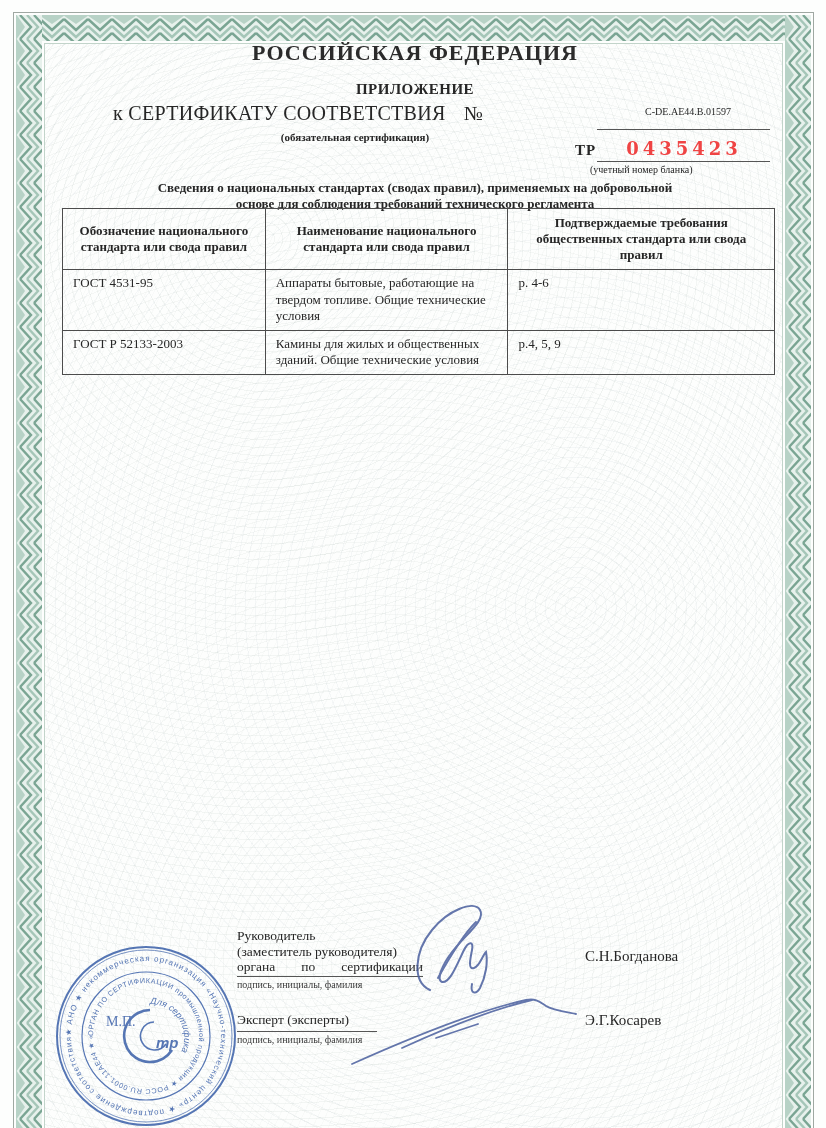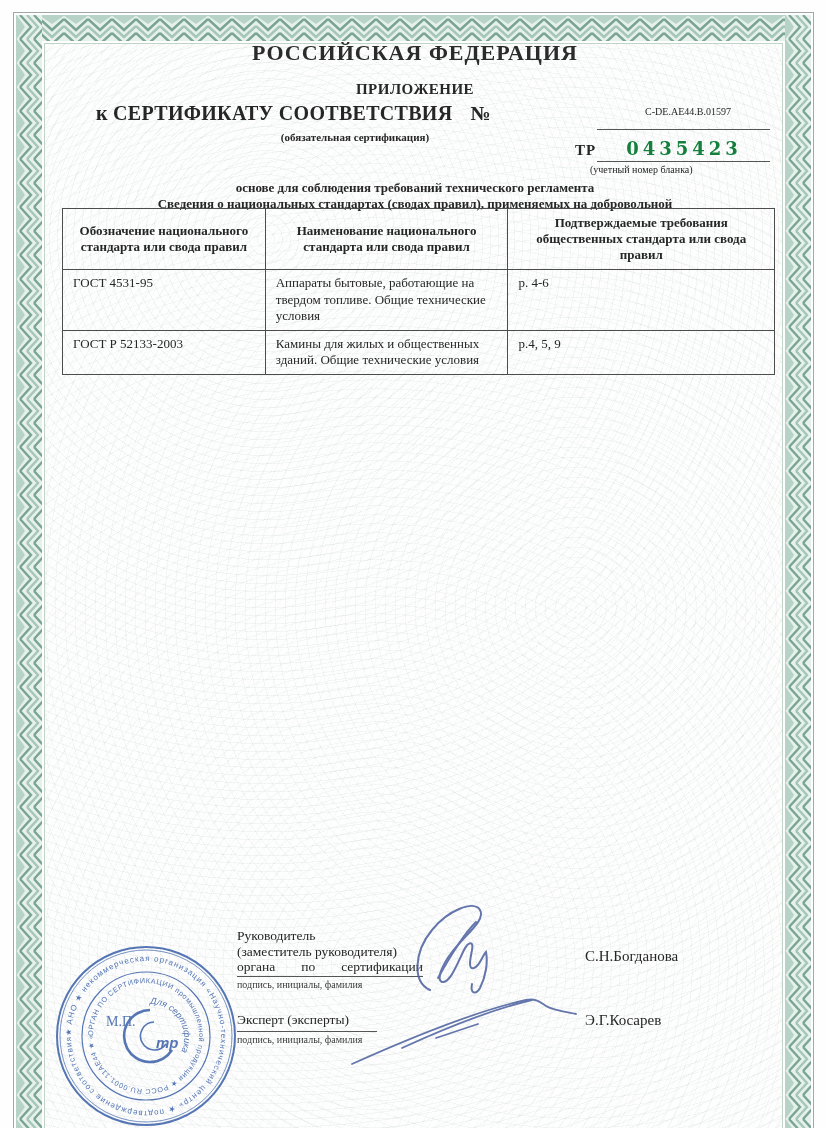--- a/index.html
+++ b/index.html
@@ -25,29 +25,29 @@
       repeating-radial-gradient(circle at 72% 52%, rgba(140,160,175,0.08) 0 1px, transparent 1px 10px),
       repeating-radial-gradient(circle at 45% 85%, rgba(150,165,155,0.08) 0 1px, transparent 1px 9px),
       repeating-linear-gradient(115deg, rgba(160,175,168,0.05) 0 1px, transparent 1px 7px);
   }
 
   
   .country-title { position:absolute; left:60px; width:710px; top:40px; text-align:center;
                    font-size:22px; font-weight:bold; letter-spacing:1px; color:#2b2b2b; }
   .doc-type { position:absolute; left:60px; width:710px; top:81px; text-align:center;
               font-size:15px; font-weight:bold; letter-spacing:0.5px; }
-  .cert-line { position:absolute; left:96px; top:102px; font-size:20px; font-weight:bold; letter-spacing:0.3px; }
+  .cert-line { position:absolute; left:113px; top:102px; font-size:20px; font-weight:normal; letter-spacing:0.3px; }
   .cert-no-sign { margin-left:18px; }
   .cert-number { position:absolute; left:602px; top:106px; width:172px; text-align:center; font-size:10px; }
   .rule-1 { position:absolute; left:597px; top:129px; width:173px; border-bottom:1.2px solid #555; }
   .cert-kind { position:absolute; left:105px; width:500px; top:131px; text-align:center;
                font-size:11px; font-weight:bold; }
   .tr-label { position:absolute; left:575px; top:142px; font-size:15px; font-weight:bold; letter-spacing:1px; }
   .blank-number { position:absolute; left:600px; top:138px; width:168px; text-align:center;
-                  font-size:18px; font-weight:bold; letter-spacing:4px; color:#15803d;
+                  font-size:18px; font-weight:bold; letter-spacing:4px; color:#ef4444;
                   font-family:"DejaVu Serif","Liberation Serif",serif; }
   .rule-2 { position:absolute; left:597px; top:161px; width:173px; border-bottom:1.2px solid #555; }
   .blank-caption { position:absolute; left:590px; top:164px; width:188px; font-size:10px; }
 
   .intro { position:absolute; left:68px; width:694px; top:180px; text-align:center;
            font-size:13px; font-weight:bold; line-height:15.5px; }
 
   
   .std-table { position:absolute; left:62px; top:208px; width:713px; border-collapse:collapse;
                font-size:13px; }
@@ -137,22 +137,22 @@
   <div class="cert-number">С-DE.АЕ44.В.01597</div>
   <div class="rule-1"></div>
   <div class="cert-kind">(обязательная сертификация)</div>
 
   <div class="tr-label">ТР</div>
   <div class="blank-number">0435423</div>
   <div class="rule-2"></div>
   <div class="blank-caption">(учетный номер бланка)</div>
 
   <div class="intro">
+    <div>Сведения о национальных стандартах (сводах правил), применяемых на добровольной</div>
     <div>основе для соблюдения требований технического регламента</div>
-    <div>Сведения о национальных стандартах (сводах правил), применяемых на добровольной</div>
   </div>
 
   <table class="std-table">
     <thead>
       <tr>
         <th class="col-std">Обозначение национального стандарта или свода правил</th>
         <th class="col-name">Наименование национального стандарта или свода правил</th>
         <th class="col-req">Подтверждаемые требования общественных стандарта или свода правил</th>
       </tr>
     </thead>

